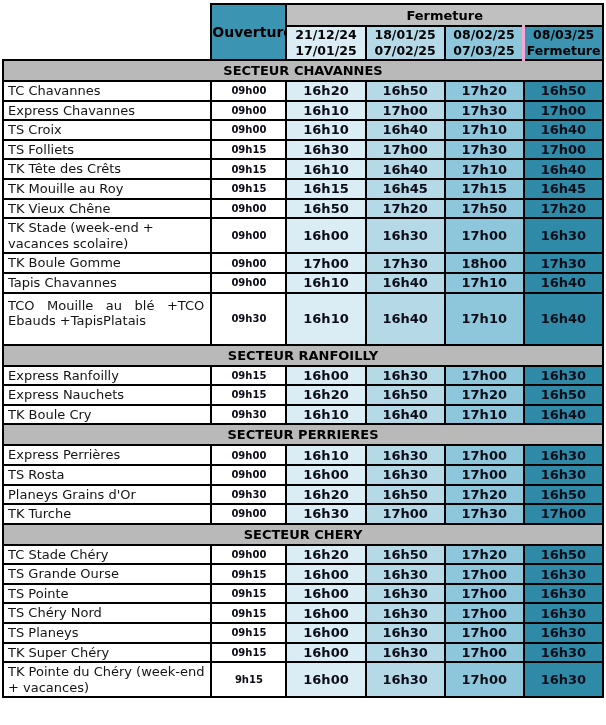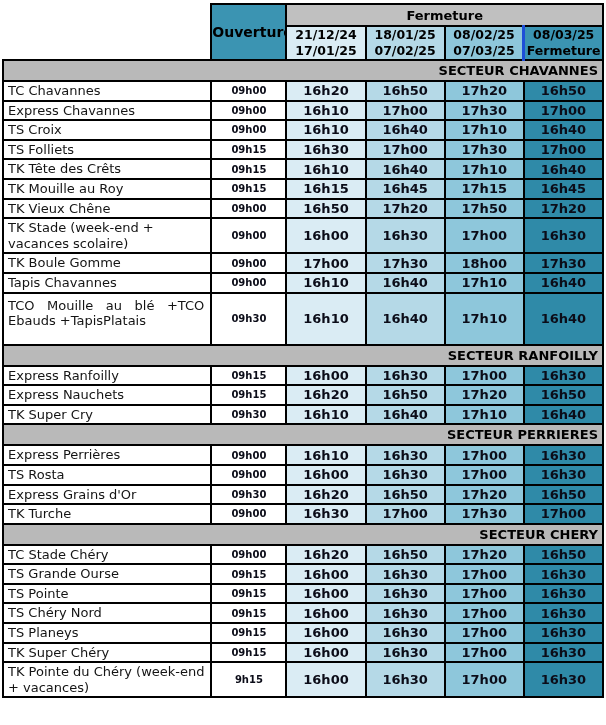--- a/index.html
+++ b/index.html
@@ -48,28 +48,28 @@
     font-weight:bold;font-size:13px;color:#000;
     text-align:center;vertical-align:middle;
   }
   td.date-cell{
     font-weight:bold;font-size:12.5px;color:#000;
     text-align:center;vertical-align:middle;line-height:1.25;
   }
   td.date-cell.period-1{background:var(--color-period1);margin-left:8px;}
   td.date-cell.period-2{background:var(--color-period2);}
   td.date-cell.period-3{background:var(--color-period3);}
-  td.date-cell.period-4{background:var(--color-teal-header);border-left:3px solid #1d4ed8;}
+  td.date-cell.period-4{background:var(--color-teal-header);border-left:3px solid #f9a8d4;}
 
   
   tr.section-row{height:21px;}
   td.section-cell{
     background:var(--color-gray-section);
     font-weight:bold;font-size:13px;color:#000;
-    text-align:right;vertical-align:middle;
+    text-align:center;vertical-align:middle;
     padding:1px 4px;
   }
 
   
   tr.lift-row{height:16px;}
   tr.tco-row{height:52px;}
   td.name-cell{
     background:#ffffff;font-size:13px;color:#141414;
     text-align:left;vertical-align:middle;
     padding:1px 4px;line-height:1.2;
@@ -232,21 +232,21 @@
       </tr>
       <tr class="lift-row">
         <td class="name-cell">Express Nauchets</td>
         <td class="open-cell">09h15</td>
         <td class="close-cell period-1">16h20</td>
         <td class="close-cell period-2">16h50</td>
         <td class="close-cell period-3">17h20</td>
         <td class="close-cell period-4">16h50</td>
       </tr>
       <tr class="lift-row">
-        <td class="name-cell">TK Super Cry</td>
+        <td class="name-cell">TK Boule Cry</td>
         <td class="open-cell">09h30</td>
         <td class="close-cell period-1">16h10</td>
         <td class="close-cell period-2">16h40</td>
         <td class="close-cell period-3">17h10</td>
         <td class="close-cell period-4">16h40</td>
       </tr>
       <tr class="section-row">
         <td colspan="6" class="section-cell">SECTEUR PERRIERES</td>
       </tr>
       <tr class="lift-row">
@@ -259,21 +259,21 @@
       </tr>
       <tr class="lift-row">
         <td class="name-cell">TS Rosta</td>
         <td class="open-cell">09h00</td>
         <td class="close-cell period-1">16h00</td>
         <td class="close-cell period-2">16h30</td>
         <td class="close-cell period-3">17h00</td>
         <td class="close-cell period-4">16h30</td>
       </tr>
       <tr class="lift-row">
-        <td class="name-cell">Express Grains d'Or</td>
+        <td class="name-cell">Planeys Grains d'Or</td>
         <td class="open-cell">09h30</td>
         <td class="close-cell period-1">16h20</td>
         <td class="close-cell period-2">16h50</td>
         <td class="close-cell period-3">17h20</td>
         <td class="close-cell period-4">16h50</td>
       </tr>
       <tr class="lift-row">
         <td class="name-cell">TK Turche</td>
         <td class="open-cell">09h00</td>
         <td class="close-cell period-1">16h30</td>

